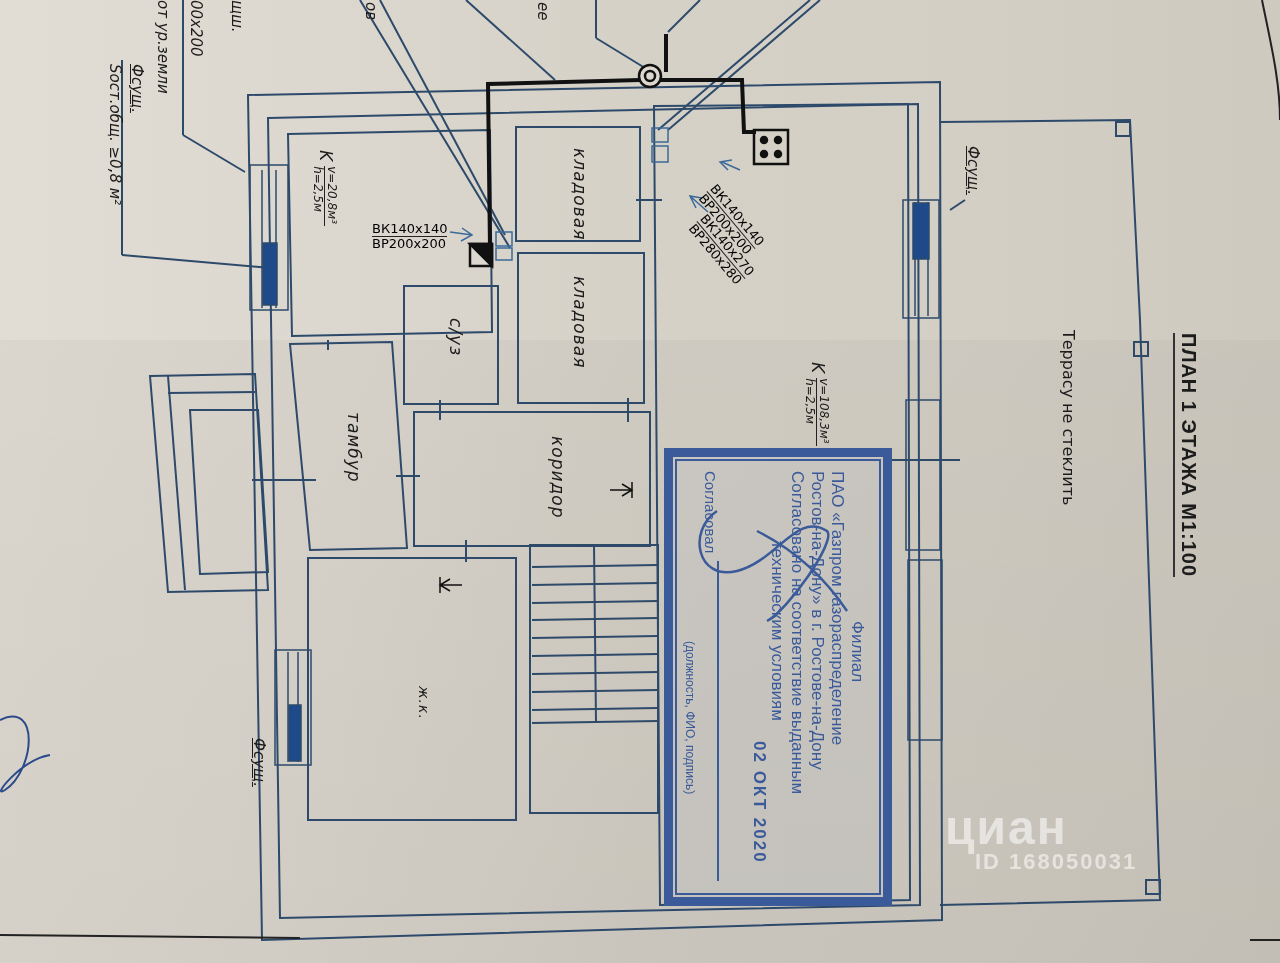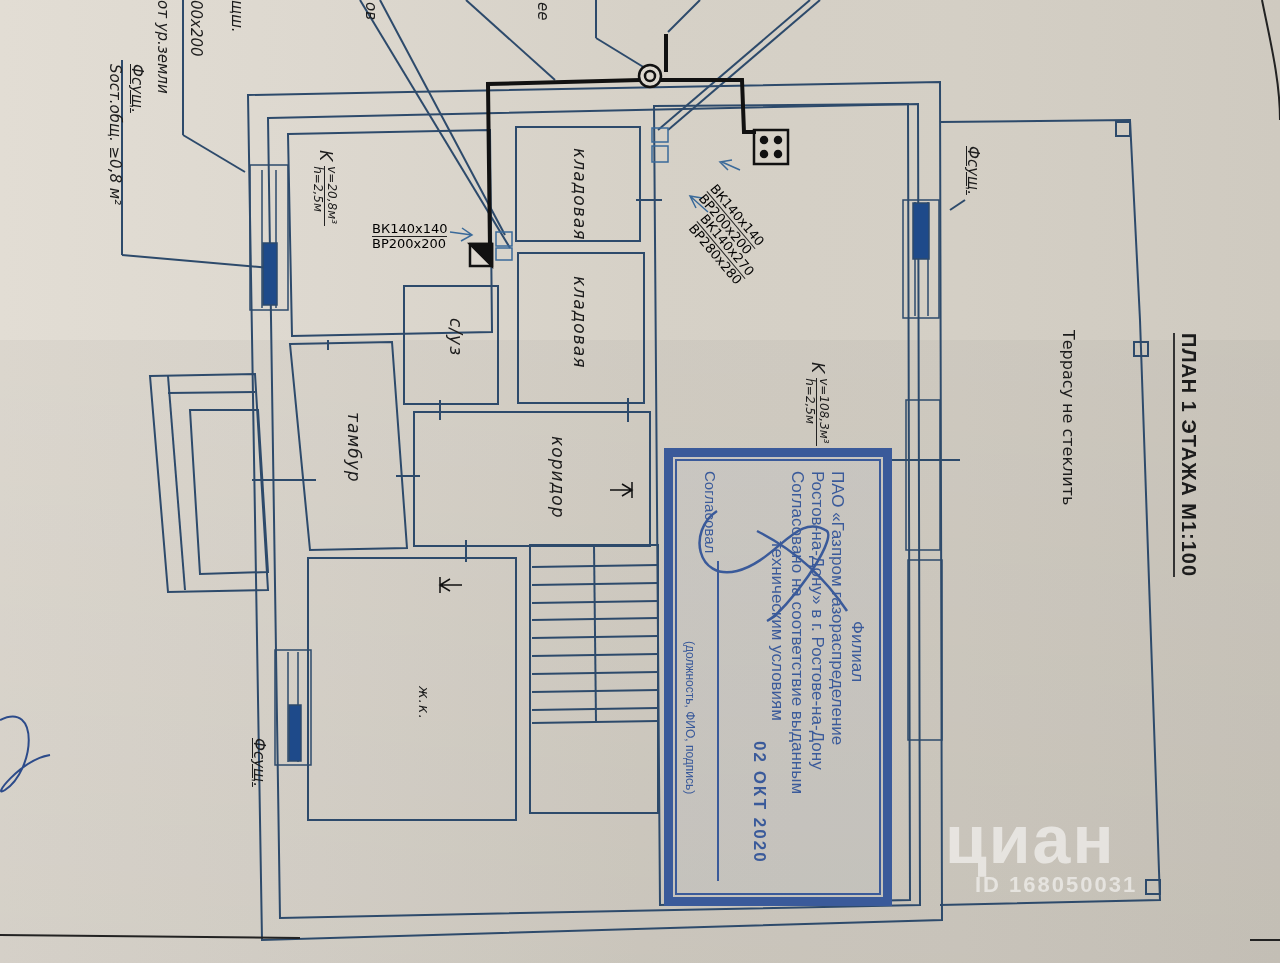--- a/index.html
+++ b/index.html
@@ -34,21 +34,21 @@
   }
   .stamp-inner { position: absolute; left: 8px; top: 8px; right: 8px; bottom: 8px; border: 2px solid #3a5a9a; }
   .stamp-text {
     position: absolute; transform-origin: left top; transform: rotate(90deg);
     white-space: nowrap; color: #3a5a9a; font-family: "Liberation Sans", sans-serif;
   }
   .watermark {
     position: absolute; left: 945px; top: 800px; color: rgba(255,255,255,0.55);
     font-family: "Liberation Sans", sans-serif;
   }
-  .wm-brand { font-size: 68px; font-weight: bold; letter-spacing: 2px; }
+  .wm-brand { font-size: 48px; font-weight: bold; letter-spacing: 2px; }
   .wm-id { font-size: 22px; font-weight: bold; letter-spacing: 2px; margin-left: 30px; margin-top: -6px; }
 </style>
 </head>
 <body>
 
 <div class="page-shade"></div>
 
 <svg class="plan" viewBox="0 0 1280 963">
   <g fill="none" stroke="#2d4a6b" stroke-width="2">
 

